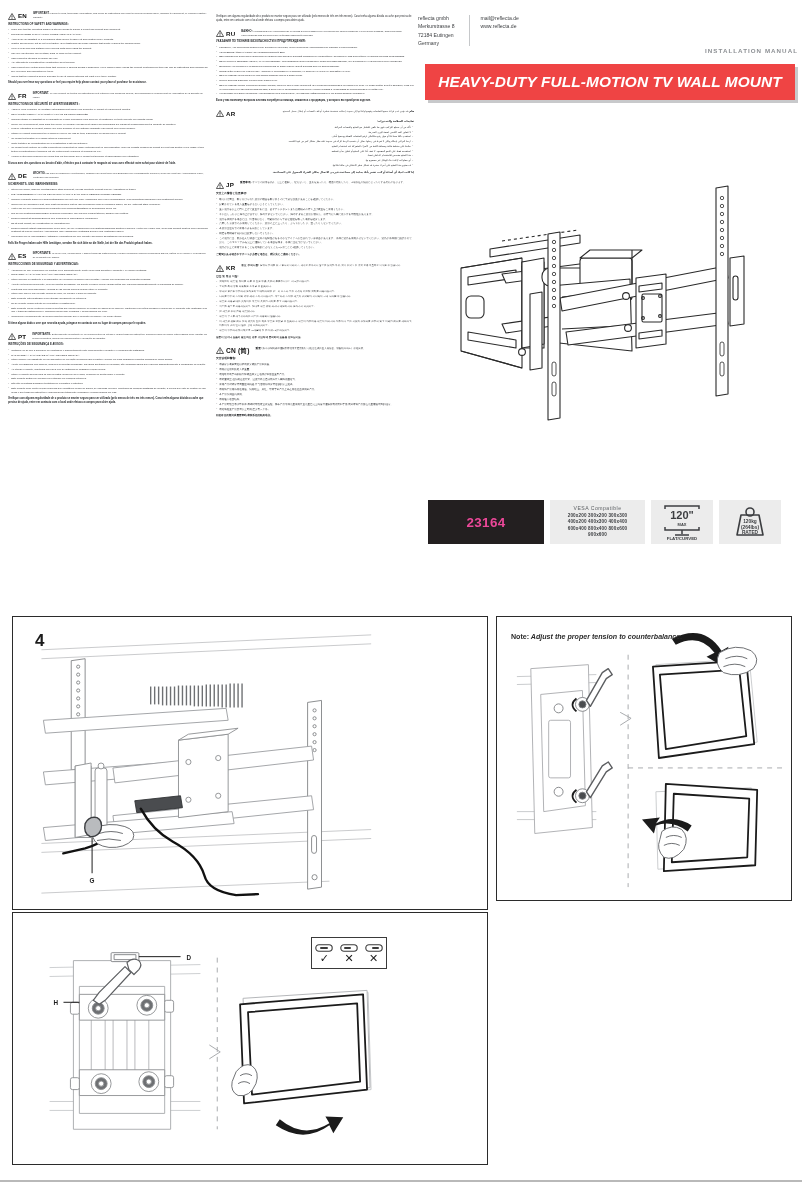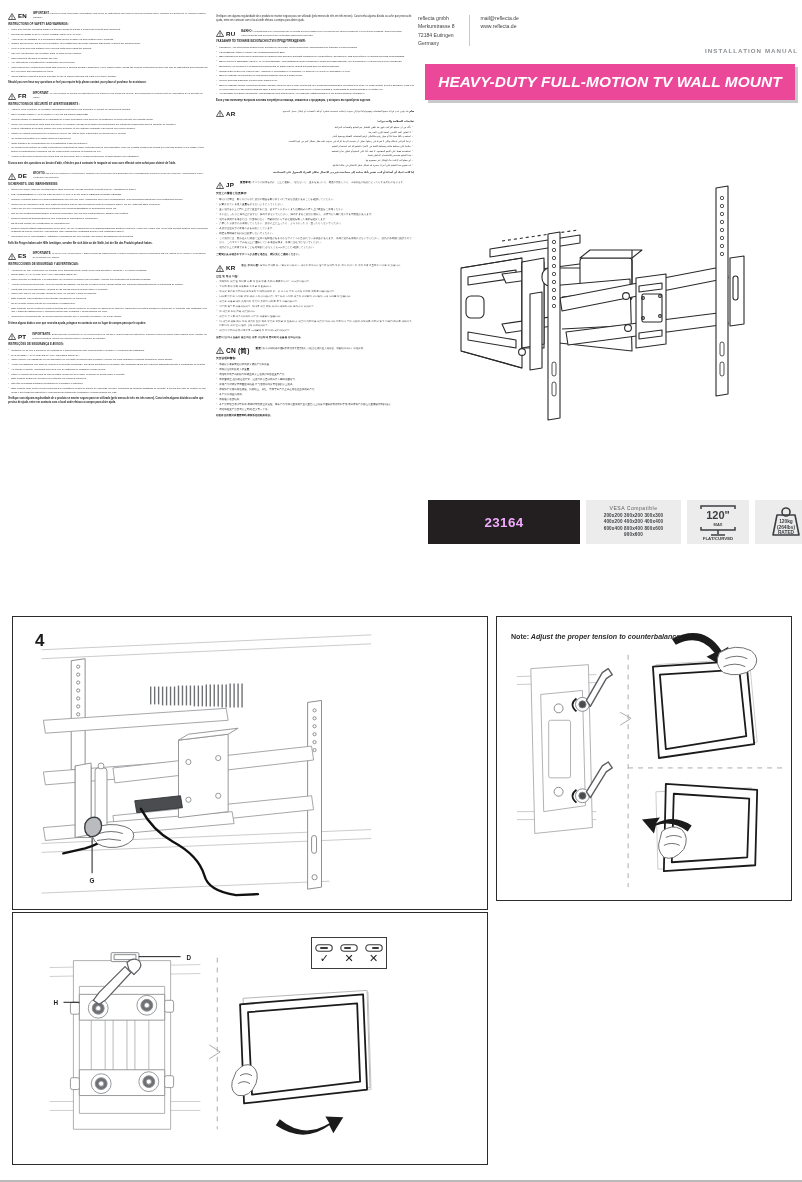--- a/index.html
+++ b/index.html
@@ -61,36 +61,36 @@
     position:absolute;right:0;top:33px;font-size:6.2px;font-weight:bold;
     letter-spacing:1.05px;color:#8d9094;
   }
 
   
   .banner-wrap{position:absolute;left:425px;top:64px;width:370px;height:36px;}
   .banner-shadow{
     position:absolute;left:3px;top:3px;width:370px;height:36px;background:#c8c9cb;
   }
   .banner{
-    position:absolute;left:0;top:0;width:370px;height:36px;background:#ec4899;
+    position:absolute;left:0;top:0;width:370px;height:36px;background:#ef4444;
     display:flex;align-items:center;justify-content:center;
   }
   .banner h1{
     margin:0;color:#fff;font-size:15.4px;font-weight:bold;font-style:italic;
     letter-spacing:0.1px;white-space:nowrap;
   }
 
   
   .product-art{position:absolute;left:430px;top:146px;width:366px;height:338px;}
   .product-art svg{display:block;width:100%;height:100%;}
 
   
   .spec-strip{position:absolute;left:428px;top:500px;height:44px;display:flex;gap:6px;}
   .model-box{
-    width:152px;height:44px;background:#231f20;color:#f0abfc;
+    width:116px;height:44px;background:#231f20;color:#ec4899;
     display:flex;align-items:center;justify-content:center;
     font-size:13.4px;font-weight:bold;letter-spacing:0.4px;
   }
   .vesa-box{
     width:95px;height:44px;background:#ececec;color:#3c3e41;
     display:flex;flex-direction:column;align-items:center;justify-content:center;
     padding:0 2px;box-sizing:border-box;
   }
   .vesa-title{font-size:5.1px;letter-spacing:0.5px;margin-bottom:1.2px;color:#5d6064;}
   .vesa-row{font-size:4.6px;font-weight:bold;letter-spacing:0.15px;line-height:1.42;}

